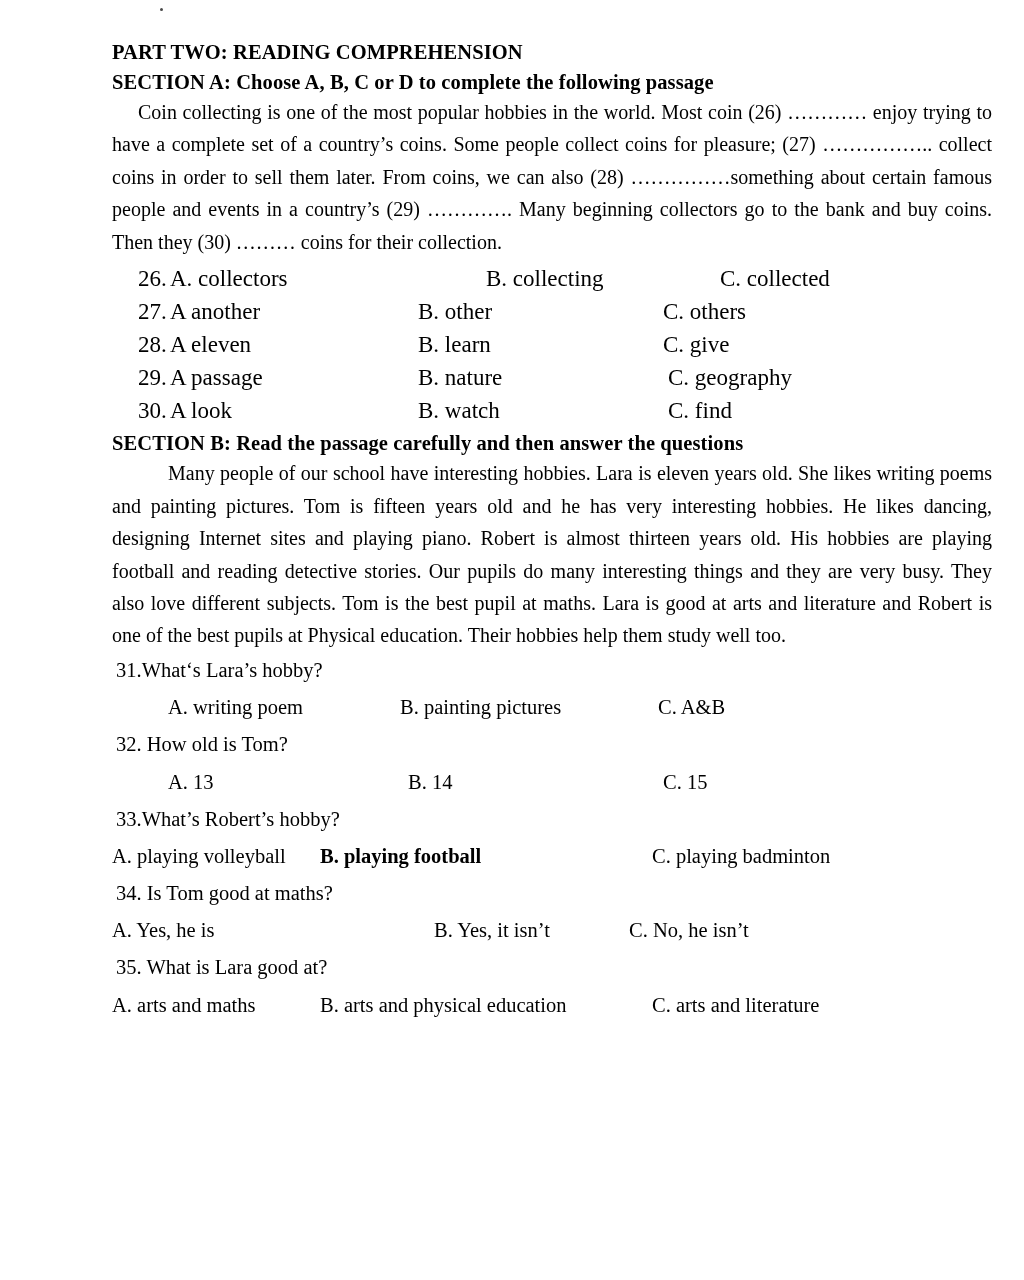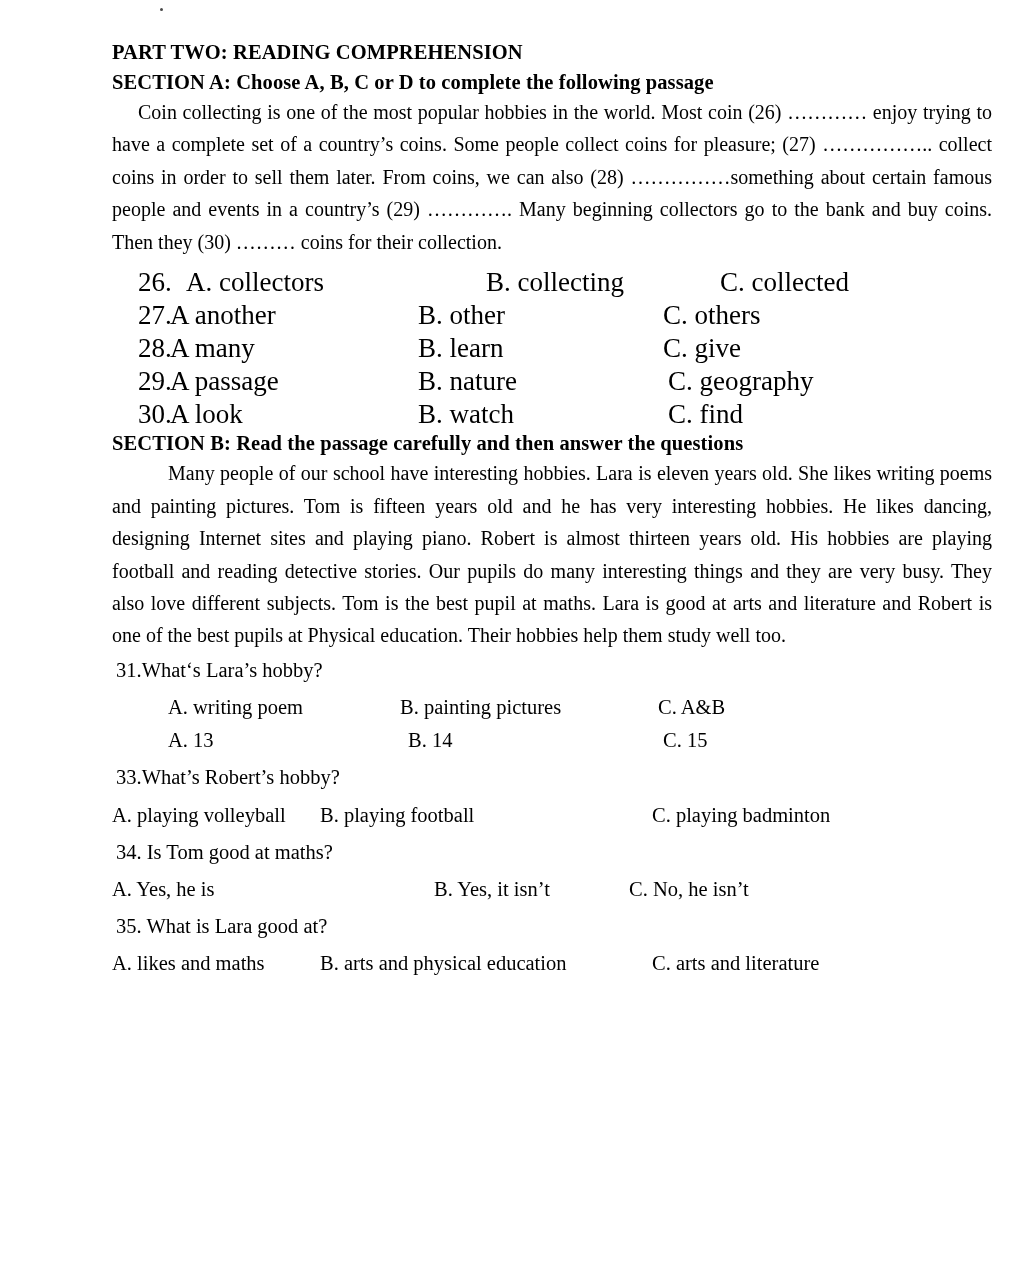--- a/index.html
+++ b/index.html
@@ -55,21 +55,21 @@
     text-justify: inter-word;
     margin: 0 0 2px 0;
   }
   .para.indent1 {
     text-indent: 26px;
   }
   .para.indent2 {
     text-indent: 56px;
   }
   .opt-row {
-    font-size: 27px;
+    font-size: 23px;
     line-height: 1.63;
     position: relative;
     height: 33px;
     white-space: nowrap;
   }
   .opt-row span {
     position: absolute;
     top: 0;
   }
   .q-line {
@@ -103,35 +103,35 @@
   <div class="content">
 
     <div class="heading">PART TWO: READING COMPREHENSION</div>
 
     <div class="heading sub">SECTION A: Choose A, B, C or D to complete the following passage</div>
 
     <p class="para indent1">Coin collecting is one of the most popular hobbies in the world. Most coin (26) ………… enjoy trying to have a complete set of a country’s coins. Some people collect coins for pleasure; (27) …………….. collect coins in order to sell them later. From coins, we can also (28) ……………something about certain famous people and events in a country’s (29) …………. Many beginning collectors go to the bank and buy coins. Then they (30) ……… coins for their collection.</p>
 
     <div class="opt-row">
       <span style="left:26px;">26.</span>
-      <span style="left:58px;margin-left:16px;">A. collectors</span>
+      <span style="left:58px;">A. collectors</span>
       <span style="left:374px;">B. collecting</span>
       <span style="left:608px;">C. collected</span>
     </div>
 
     <div class="opt-row">
       <span style="left:26px;">27.</span>
       <span style="left:58px;">A  another</span>
       <span style="left:306px;">B. other</span>
       <span style="left:551px;">C. others</span>
     </div>
 
     <div class="opt-row">
       <span style="left:26px;">28.</span>
-      <span style="left:58px;">A  many</span>
+      <span style="left:58px;">A  eleven</span>
       <span style="left:306px;">B. learn</span>
       <span style="left:551px;">C. give</span>
     </div>
 
     <div class="opt-row">
       <span style="left:26px;">29.</span>
       <span style="left:58px;">A  passage</span>
       <span style="left:306px;">B. nature</span>
       <span style="left:556px;">C. geography</span>
     </div>
@@ -147,41 +147,42 @@
 
     <p class="para indent2">Many people of our school have interesting hobbies. Lara is eleven years old. She likes writing poems and painting pictures. Tom is fifteen years old and he has very interesting hobbies. He likes dancing, designing Internet sites and playing piano. Robert is almost thirteen years old. His hobbies are playing football and reading detective stories. Our pupils do many interesting things and they are very busy. They also love different subjects. Tom is the best pupil at maths. Lara is good at arts and literature and Robert is one of the best pupils at Physical education. Their hobbies help them study well too.</p>
 
     <div class="q-line gap-b">31.What‘s Lara’s hobby?</div>
     <div class="ans-row">
       <span style="left:56px;">A. writing poem</span>
       <span style="left:288px;">B. painting pictures</span>
       <span style="left:546px;">C. A&amp;B</span>
     </div>
 
+    <div class="q-line">32. How old is Tom?</div>
     <div class="ans-row">
       <span style="left:56px;">A. 13</span>
       <span style="left:296px;">B. 14</span>
       <span style="left:551px;">C. 15</span>
     </div>
 
     <div class="q-line">33.What’s Robert’s hobby?</div>
     <div class="ans-row">
       <span style="left:0px;">A. playing volleyball</span>
-      <span style="left:208px;">B. playing football</span>
+      <span style="left:208px;font-weight:bold;">B. playing football</span>
       <span style="left:540px;text-align:right;">C. playing badminton</span>
     </div>
 
     <div class="q-line">34. Is Tom good at maths?</div>
     <div class="ans-row">
       <span style="left:0px;">A. Yes, he is</span>
       <span style="left:322px;">B. Yes, it isn’t</span>
       <span style="left:517px;">C. No, he isn’t</span>
     </div>
 
     <div class="q-line">35. What is Lara good at?</div>
     <div class="ans-row">
-      <span style="left:0px;">A. likes and maths</span>
+      <span style="left:0px;">A. arts and maths</span>
       <span style="left:208px;">B. arts and physical education</span>
       <span style="left:540px;">C. arts and literature</span>
     </div>
 
   </div>
 </div>
 
 </body></html>

